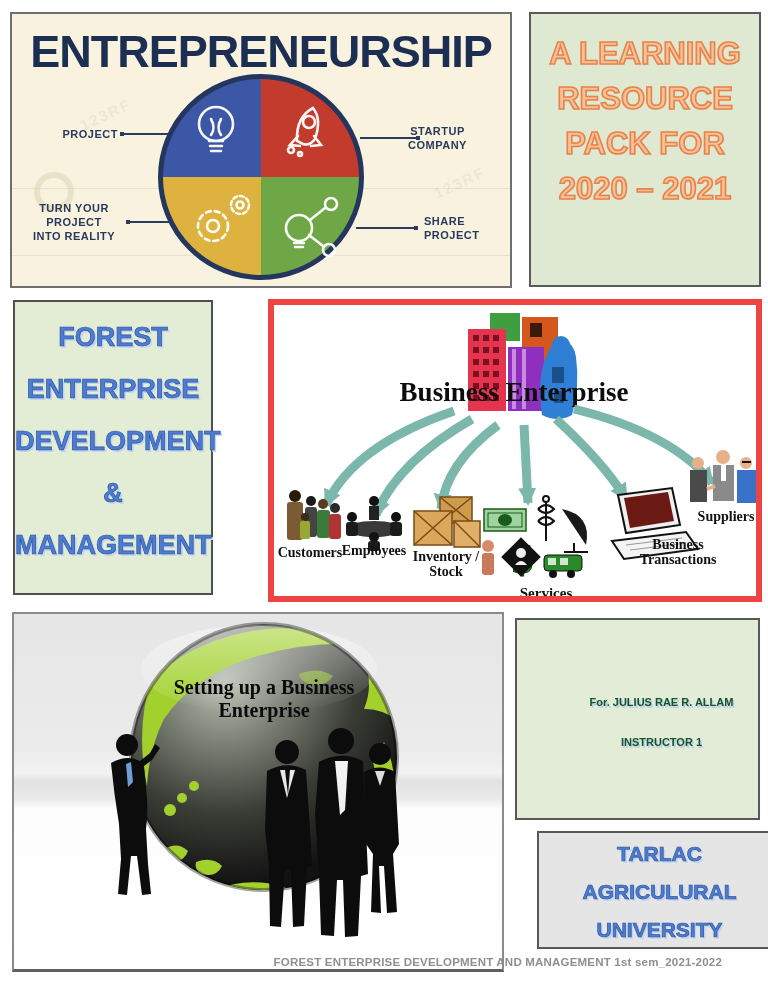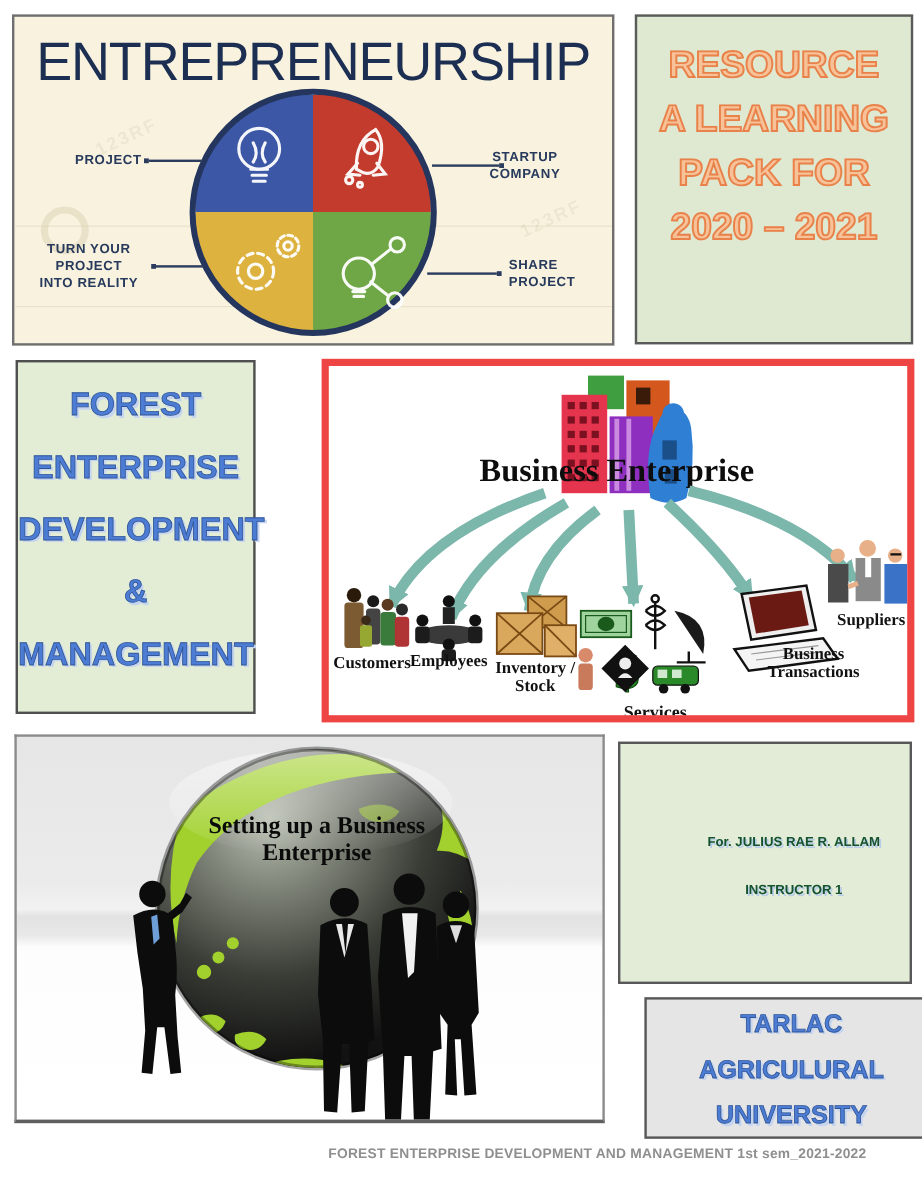--- a/index.html
+++ b/index.html
@@ -5,21 +5,21 @@
   * { margin:0; padding:0; box-sizing:border-box; }
   html,body { width:768px; height:994px; background:#ffffff; overflow:hidden;
     font-family:"Liberation Sans", sans-serif; }
   .abs { position:absolute; }
 
   
   #panel-entre { left:10px; top:12px; width:502px; height:276px;
     background:#f8f2df; border:2px solid #6f6f6f; overflow:hidden; }
   .rule-line { position:absolute; left:0; width:100%; height:1px; background:#e9e1c9; }
   #entre-title { position:absolute; top:12px; left:0; width:100%; text-align:center;
-    font-size:45px; font-weight:normal; letter-spacing:-1px; color:#1c2f52; }
+    font-size:45px; font-weight:bold; letter-spacing:-1px; color:#1c2f52; }
   #entre-circle { position:absolute; left:146px; top:60px; width:206px; height:206px;
     border-radius:50%; border:5px solid #24355e;
     background:conic-gradient(#c23b2d 0deg 90deg, #6fa746 90deg 180deg,
       #ddb23f 180deg 270deg, #3c57a5 270deg 360deg); }
   .entre-lbl { position:absolute; font-size:11px; font-weight:bold; color:#273a5c;
     letter-spacing:0.5px; line-height:14px; }
   .conn { position:absolute; height:2px; background:#2b3c5f; }
   .conn-dot { position:absolute; width:4px; height:4px; background:#2b3c5f; }
   .wm { position:absolute; color:#8a7b52; opacity:0.09; font-size:15px;
     font-weight:bold; transform:rotate(-25deg); letter-spacing:2px; }
@@ -37,21 +37,21 @@
   #panel-forest { left:13px; top:300px; width:200px; height:295px;
     background:#e3edd6; border:2px solid #4f4f4f; text-align:center; padding-top:9px; }
   .blue-word { font-size:27px; font-weight:bold; line-height:52px; color:#4c7cd4;
     -webkit-text-stroke:0.7px #2f5597; text-shadow:2px 2px 0 #c6d5ef; }
 
   
   #panel-business { left:268px; top:299px; width:494px; height:303px;
     background:#ffffff; border:6px solid #ef4444; overflow:hidden; }
 
   
-  #panel-globe { left:12px; top:612px; width:492px; height:324px;
+  #panel-globe { left:12px; top:612px; width:492px; height:360px;
     border:2px solid #8b8b8b; border-bottom:3px solid #5f5f5f; overflow:hidden;
     background:linear-gradient(180deg,#e6e6e6 0%,#ebebeb 38%,#f2f2f2 45%,
       #e2e2e2 47%,#e9e9e9 52%,#fdfdfd 55%,#ffffff 100%); }
 
   
   #panel-instructor { left:515px; top:618px; width:245px; height:202px;
     background:#e2ecd6; border:2px solid #585858; text-align:center; padding-top:62px; }
   .navy-line { font-size:11px; font-weight:bold; line-height:40px; color:#14532d;
     text-shadow:1.5px 1.5px 0 #b9cde9;padding-left:48px; }
   #panel-university { left:537px; top:831px; width:245px; height:118px;
@@ -134,22 +134,22 @@
 
   <div class="conn" style="left:344px; top:213px; width:58px;"></div>
   <div class="conn-dot" style="left:402px; top:212px;"></div>
   <div class="entre-lbl" style="left:412px; top:200px; text-align:left;">
     <div>SHARE</div>
     <div>PROJECT</div>
   </div>
 </div>
 
 <div id="panel-resource" class="abs">
+  <div class="orange-line">A LEARNING</div>
   <div class="orange-line">RESOURCE</div>
-  <div class="orange-line">A LEARNING</div>
   <div class="orange-line">PACK FOR</div>
   <div class="orange-line">2020 – 2021</div>
 </div>
 
 <div id="panel-forest" class="abs">
   <div class="blue-word">FOREST</div>
   <div class="blue-word">ENTERPRISE</div>
   <div class="blue-word">DEVELOPMENT</div>
   <div class="blue-word">&amp;</div>
   <div class="blue-word">MANAGEMENT</div>

